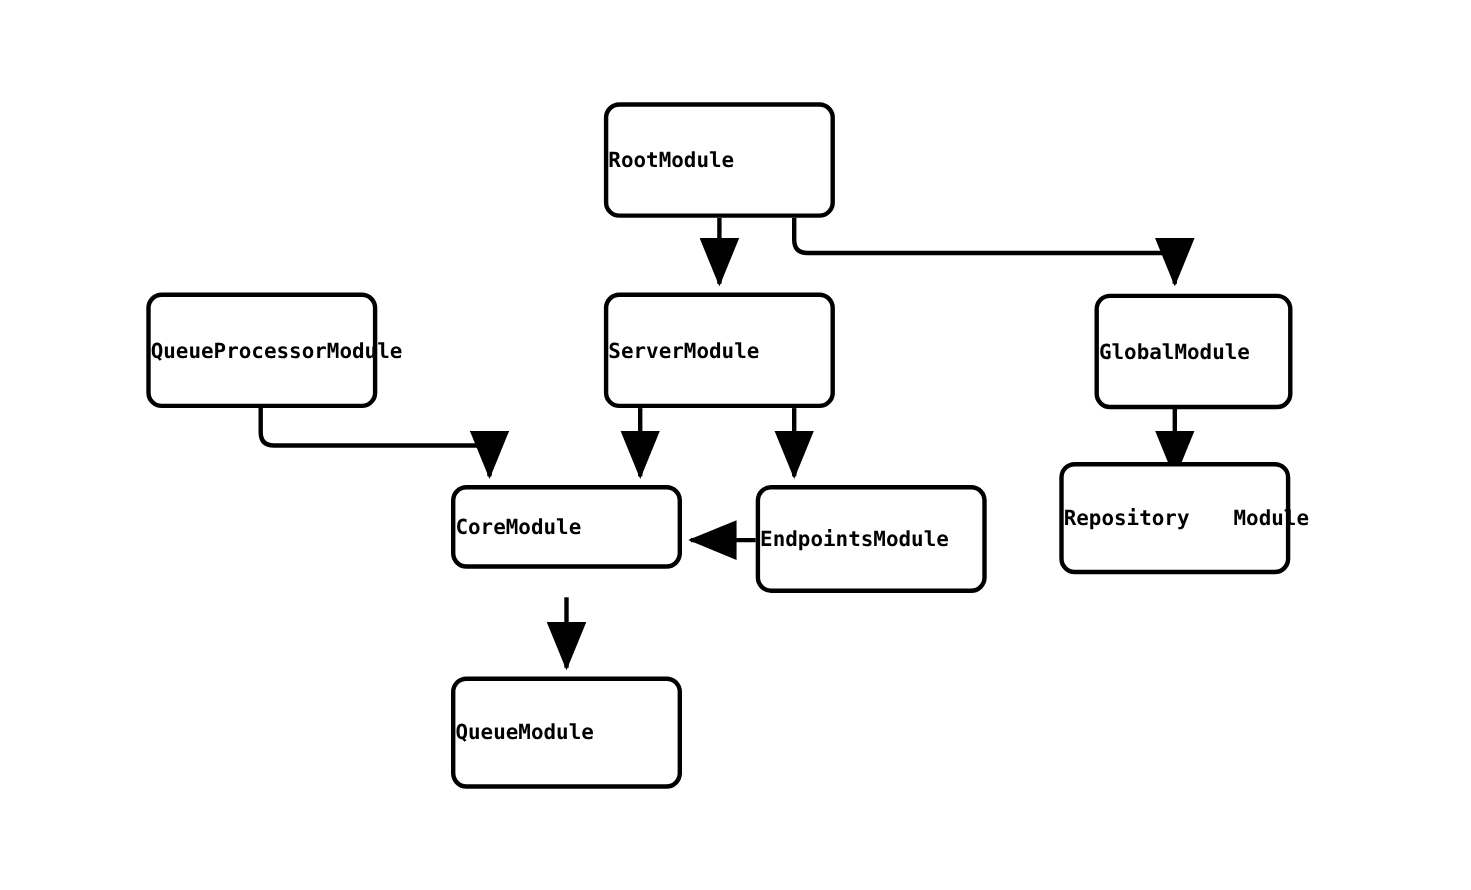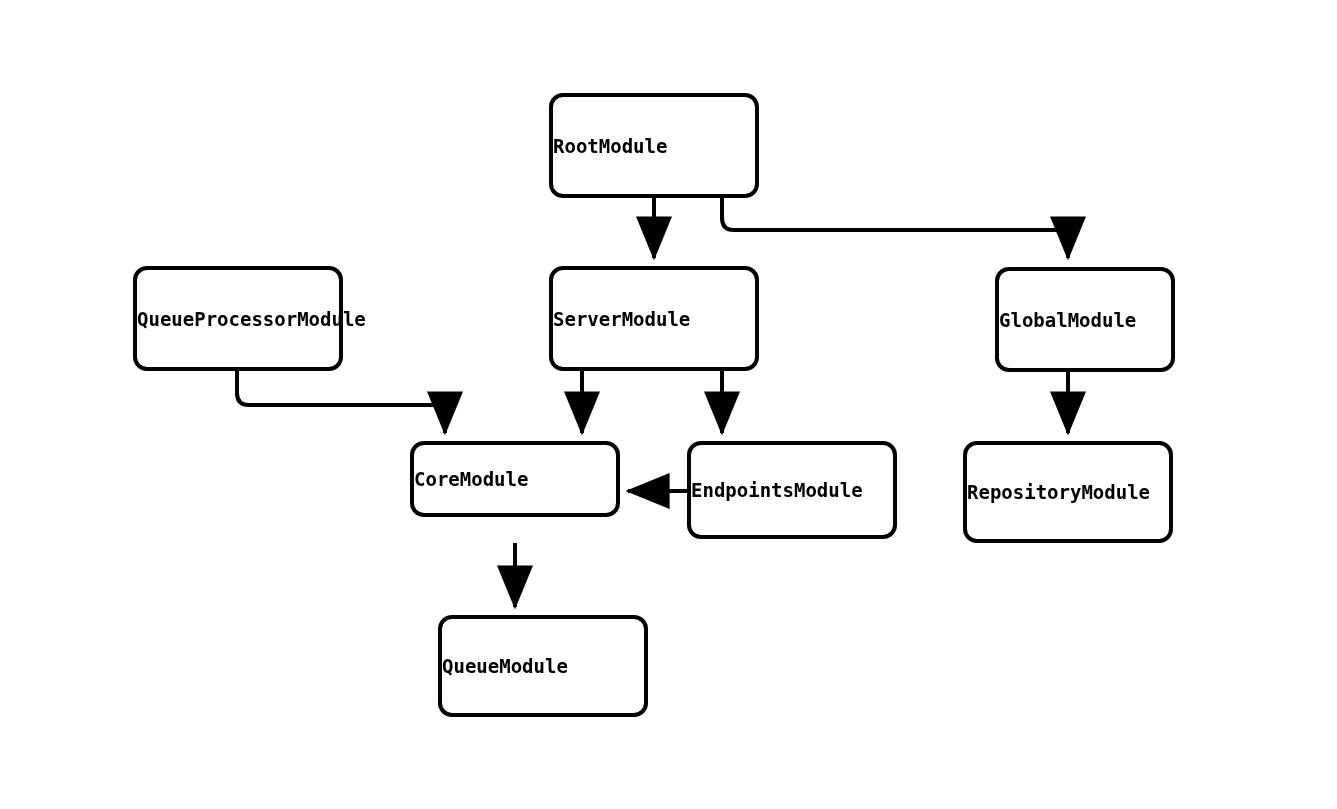--- a/index.html
+++ b/index.html
@@ -105,23 +105,23 @@
   <div class="node" style="left:410px; top:441px; width:210px; height:76px;">
     <div class="node-label">Core</div>
     <div class="node-label">Module</div>
   </div>
 
   <div class="node" style="left:687px; top:441px; width:210px; height:98px;">
     <div class="node-label">Endpoints</div>
     <div class="node-label">Module</div>
   </div>
 
-  <div class="node" style="left:963px; top:441px; width:210px; height:102px;">
+  <div class="node" style="left:963px; top:420px; width:210px; height:102px;gap:40px;">
     <div class="node-label">Repository</div>
     <div class="node-label">Module</div>
   </div>
 
-  <div class="node" style="left:410px; top:615px; width:210px; height:102px;margin-left:28px;">
+  <div class="node" style="left:410px; top:615px; width:210px; height:102px;">
     <div class="node-label">Queue</div>
     <div class="node-label">Module</div>
   </div>
 
 </div>
 
 </body></html>

